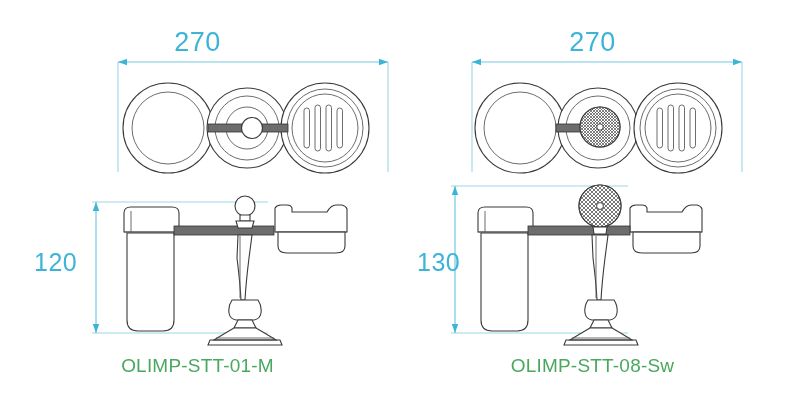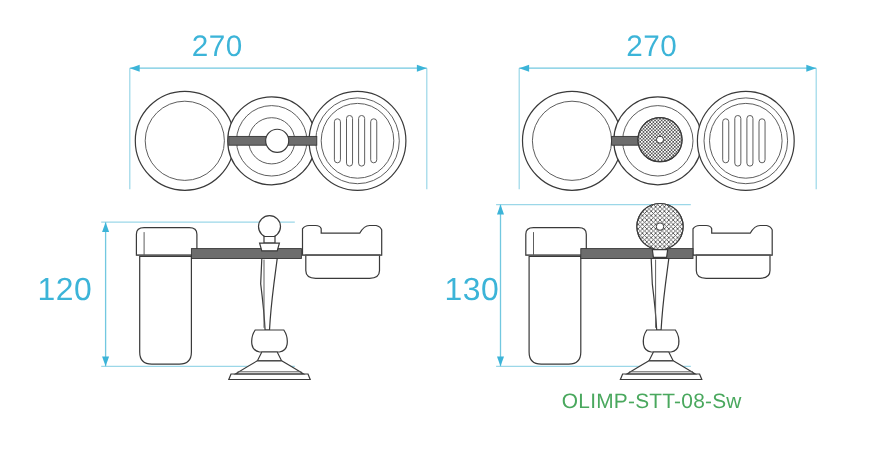--- a/index.html
+++ b/index.html
@@ -35,21 +35,21 @@
     letter-spacing: 0.5px;
   }
   .dim-width-text {
     font-size: 27px;
     top: 27px;
     width: 100%;
     text-align: center;
     left: 0;
   }
   .dim-height-text {
-    font-size: 29px;
+    font-size: 25px;
     top: 248px;
   }
   #left-height-text  { left: 34px; }
   #right-height-text { left: 404px; }
 
   .part-label {
     position: absolute;
     color: #4aa85e;
     font-size: 19px;
     font-family: "Liberation Sans", sans-serif;
@@ -229,21 +229,22 @@
       <path class="ln white" d="M590,328 L612,328 Q624,335 632,340 L570,340 Q578,335 590,328 Z"></path>
       <path class="ln" d="M566,340 L636,340 L638,345 L564,345 Z"></path>
       <line class="ln-t" x1="572" y1="338" x2="630" y2="338"></line>
       <line class="ln-t" x1="596" y1="236" x2="596" y2="298"></line>
     </g>
   </svg>
 
   <div class="panel" id="panel-left">
     <div class="dim-text dim-width-text">270</div>
     <div class="dim-text dim-height-text" id="left-height-text">120</div>
+    <div class="part-label">OLIMP-STT-01-M</div>
   </div>
 
   <div class="panel" id="panel-right">
     <div class="dim-text dim-width-text">270</div>
-    <div class="dim-text dim-height-text" id="right-height-text" style="left:9px;">130</div>
+    <div class="dim-text dim-height-text" id="right-height-text" style="left:22px;">130</div>
     <div class="part-label">OLIMP-STT-08-Sw</div>
   </div>
 
 </div>
 
 </body></html>

